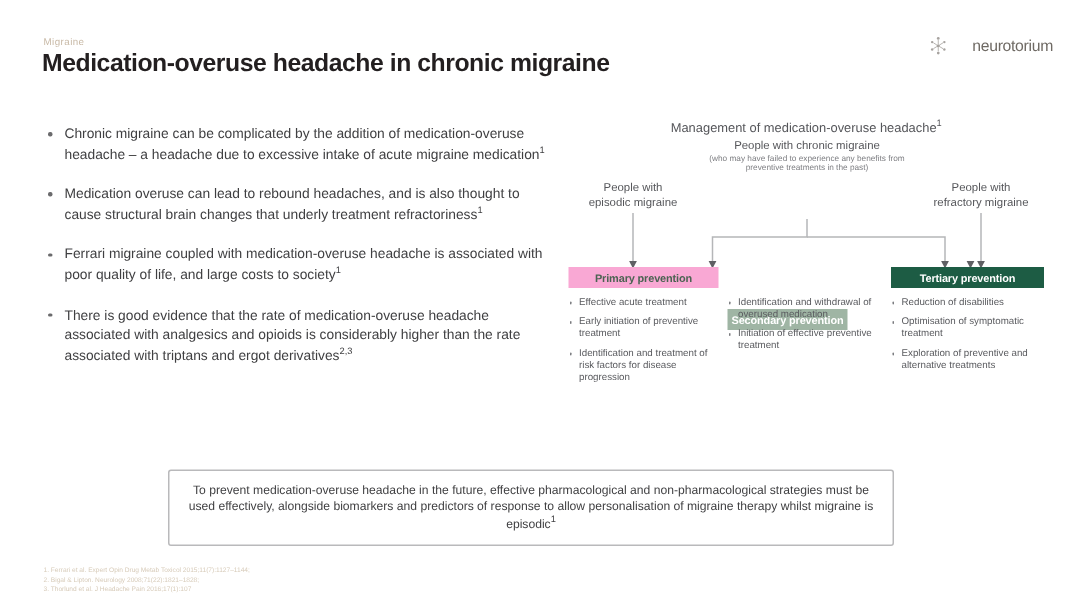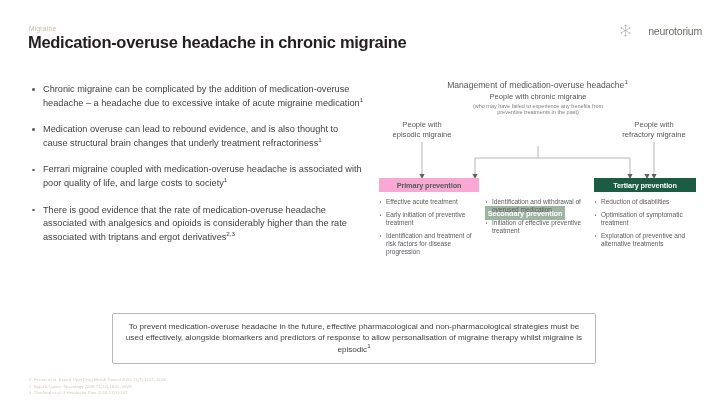--- a/index.html
+++ b/index.html
@@ -113,21 +113,21 @@
       </g>
     </svg>
     <span class="logo-text">neurotorium</span>
   </div>
 
   <div class="bullets">
     <div class="b-item">
       <span>Chronic migraine can be complicated by the addition of medication-overuse headache – a headache due to excessive intake of acute migraine medication</span><sup>1</sup>
     </div>
     <div class="b-item">
-      <span>Medication overuse can lead to rebound evidence, and is also thought to cause structural brain changes that underly treatment refractoriness</span><sup>1</sup>
+      <span>Medication overuse can lead to rebound headaches, and is also thought to cause structural brain changes that underly treatment refractoriness</span><sup>1</sup>
     </div>
     <div class="b-item">
       <span>Ferrari migraine coupled with medication-overuse headache is associated with poor quality of life, and large costs to society</span><sup>1</sup>
     </div>
     <div class="b-item">
       <span>There is good evidence that the rate of medication-overuse headache associated with analgesics and opioids is considerably higher than the rate associated with triptans and ergot derivatives</span><sup>2,3</sup>
     </div>
   </div>
 
   <div class="diagram">

